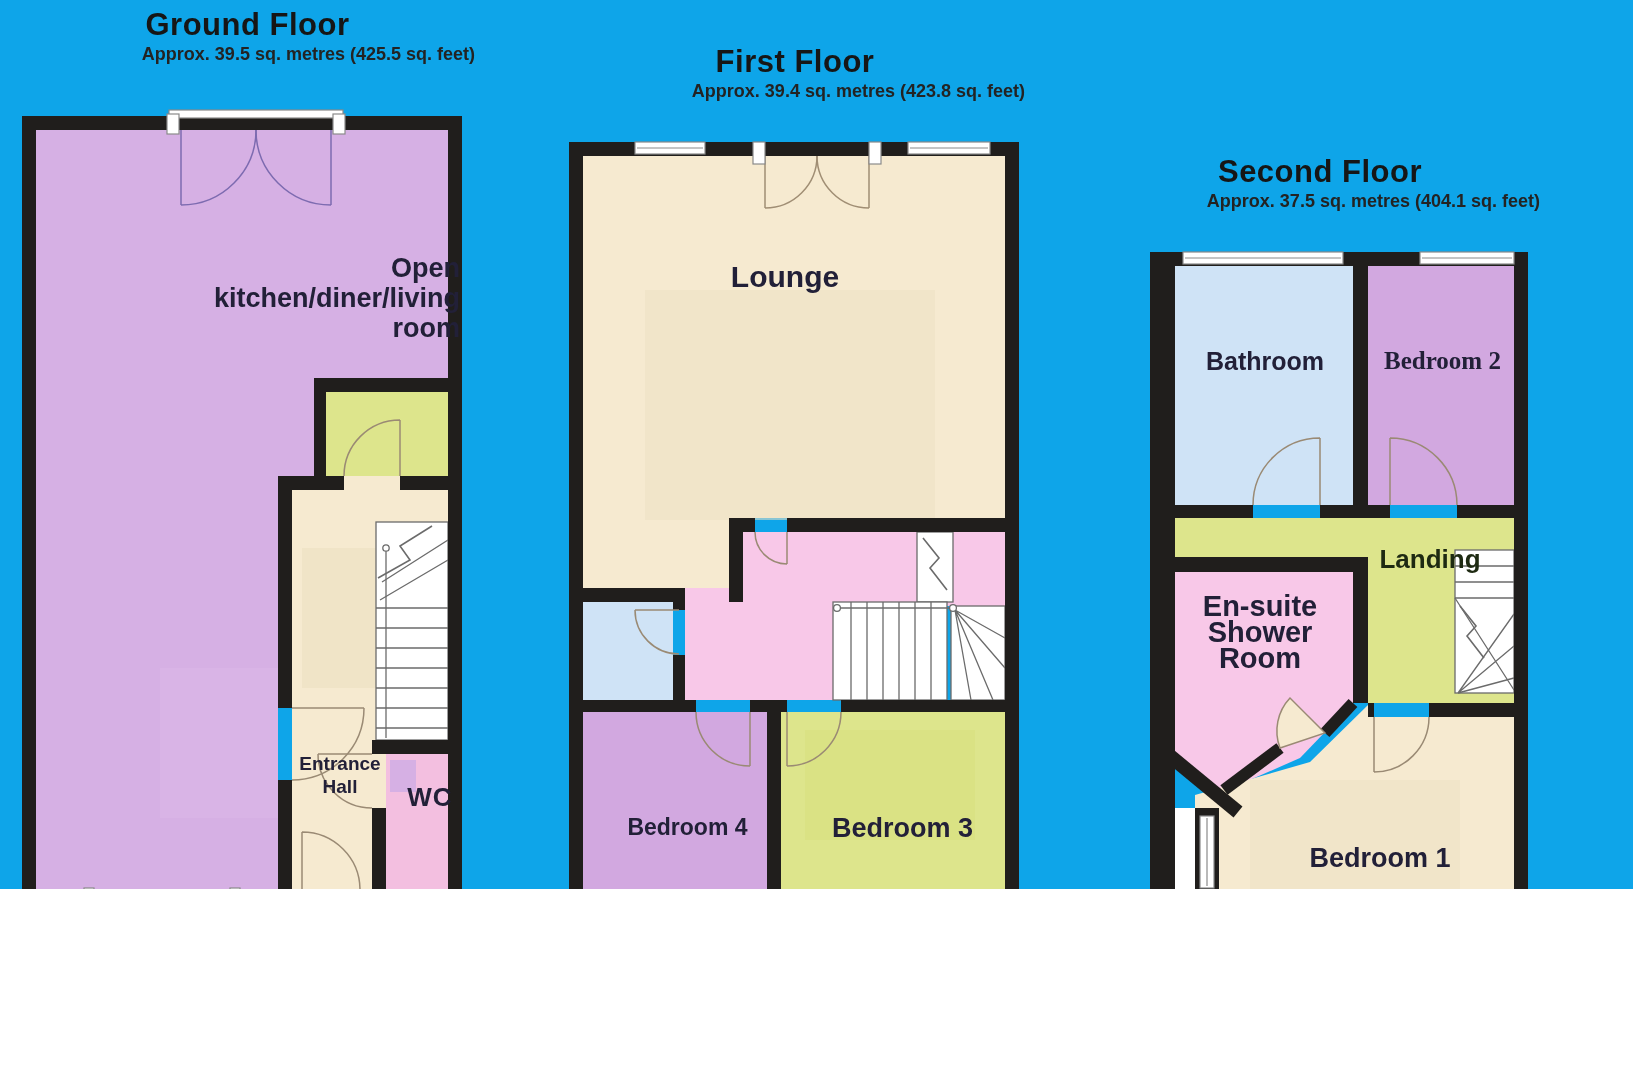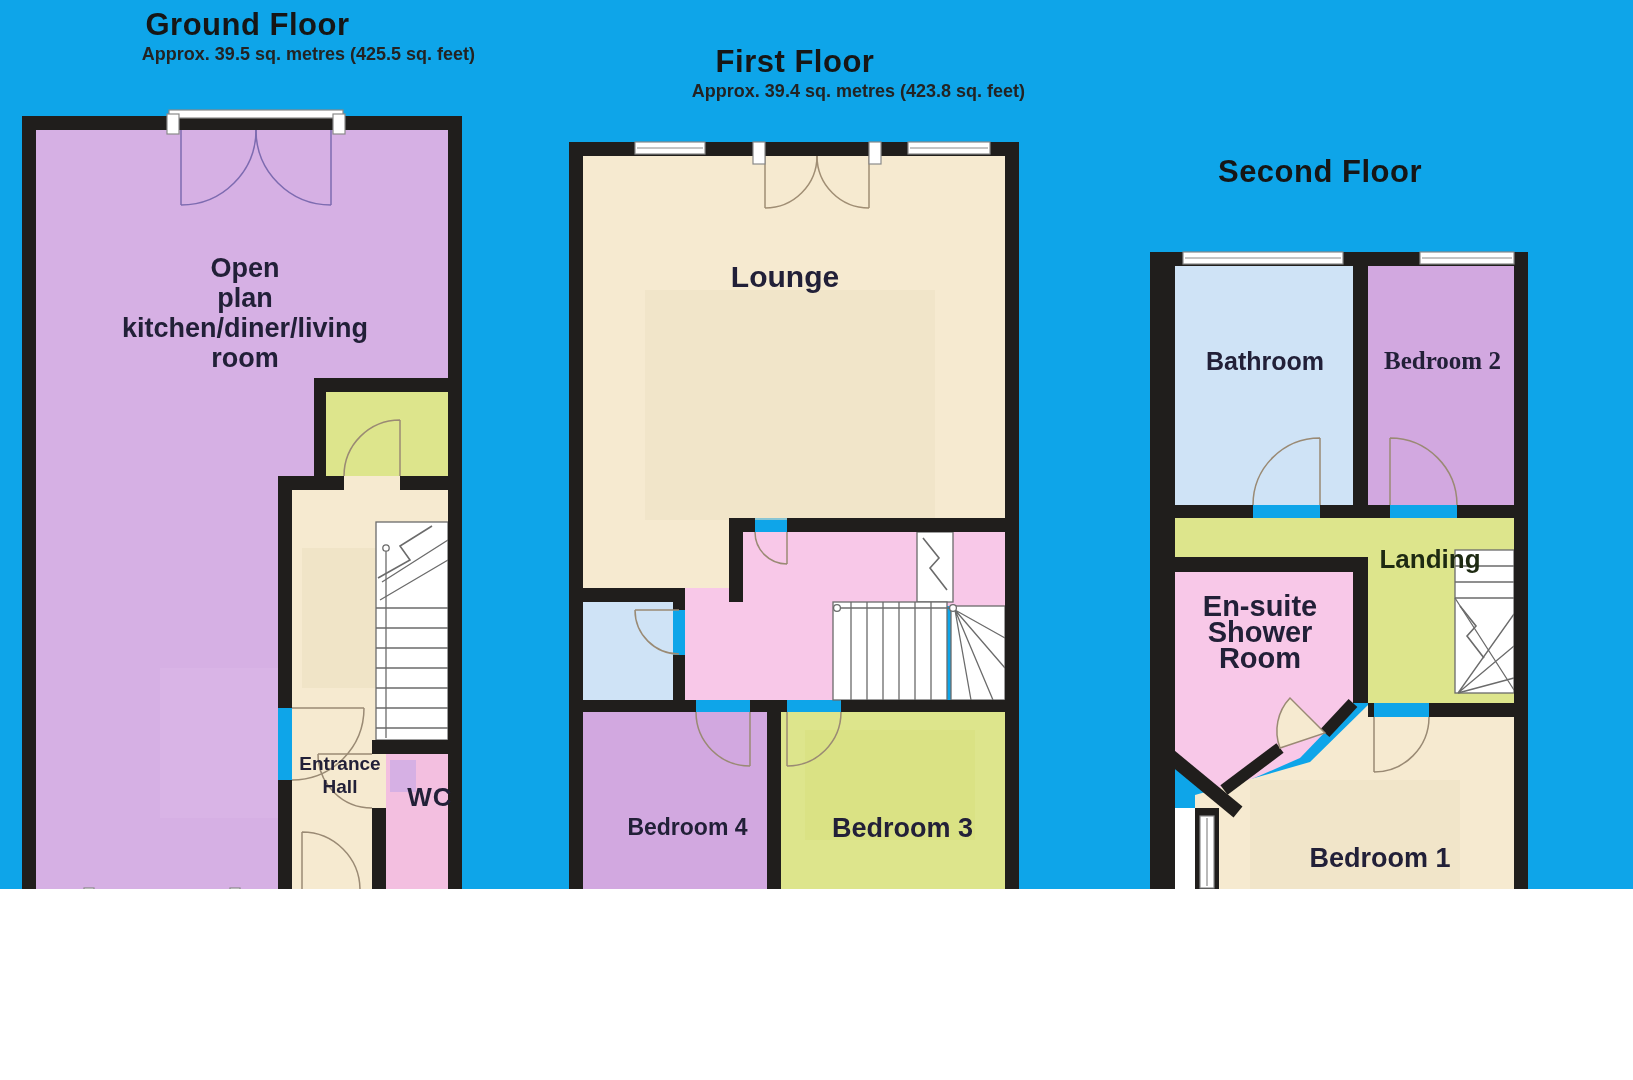--- a/index.html
+++ b/index.html
@@ -12,21 +12,21 @@
     text-align:center; font-weight:bold; font-size:31px; color:#161616;
     letter-spacing:0.5px; line-height:34px;
   }
   .floor-sub{
     text-align:right; font-weight:bold; font-size:18px; color:#232323; line-height:24px;
   }
   .plan{position:absolute; left:0;}
   .room-label{
     position:absolute; font-weight:bold; color:#222038; text-align:center; line-height:1.12;
   }
-  .lbl-openplan{font-size:27px; line-height:30px;}
+  .lbl-openplan{font-size:27px; line-height:30px;text-align:right;}
   .lbl-hall{font-size:19px; line-height:23px;}
   .lbl-wc{font-size:26px; letter-spacing:1px;}
   .lbl-lounge{font-size:30px;}
   .lbl-bed4{font-size:23px;}
   .lbl-bed3{font-size:27px;}
   .lbl-bath{font-size:25px;}
   .lbl-bed2{font-size:25px;}
   .lbl-landing{font-size:26px; color:#1e2a12;}
   .lbl-ensuite{font-size:29px; line-height:26px;}
   .lbl-bed1{font-size:27px;}
@@ -100,21 +100,20 @@
         <rect x="64" y="780" width="10" height="18"></rect>
         <rect x="210" y="780" width="10" height="18"></rect>
         <rect x="72" y="782" width="140" height="14"></rect>
         <path d="M74,787 H210 M74,791 H210" fill="none"></path>
         <rect x="276" y="788" width="68" height="10"></rect>
       </g>
     </svg>
 
     <div class="room-label lbl-openplan" style="left:10px; top:245px; width:430px;">
       <div>Open</div>
-      <div>plan</div>
       <div>kitchen/diner/living</div>
       <div>room</div>
     </div>
     <div class="room-label lbl-hall" style="left:250px; top:744px; width:140px;">
       <div>Entrance</div>
       <div>Hall</div>
     </div>
     <div class="room-label lbl-wc" style="left:370px; top:775px; width:80px;">WC</div>
   </div>
 
@@ -194,20 +193,21 @@
       </g>
     </svg>
 
     <div class="room-label lbl-lounge" style="left:80px; top:215px; width:280px;">Lounge</div>
     <div class="room-label lbl-bed4" style="left:40px; top:770px; width:165px;">Bedroom 4</div>
     <div class="room-label lbl-bed3" style="left:230px; top:768px; width:215px;">Bedroom 3</div>
   </div>
 
   <div class="floor" style="left:1100px; top:155px; width:440px; height:925px;">
     <div class="floor-title">Second Floor</div>
+    <div class="floor-sub">Approx. 37.5 sq. metres (404.1 sq. feet)</div>
 
     <svg class="plan" style="top:95px;" width="440" height="830" viewBox="0 0 440 830">
 
       <g>
         <rect x="75" y="16" width="178" height="239" fill="#cfe3f6"></rect>
         <rect x="268" y="16" width="146" height="239" fill="#d2a8e0"></rect>
         <rect x="75" y="268" width="193" height="39" fill="#dde58c"></rect>
         <rect x="268" y="268" width="146" height="185" fill="#dde58c"></rect>
         <path d="M75,322 H253 V453 L200,508 L120,543 L75,505 Z" fill="#f8c8e8"></path>
         <path d="M268,467 H414 V812 H119 V558 L95,558 L95,545 L210,512 L268,455 Z" fill="#f6ead0"></path>

